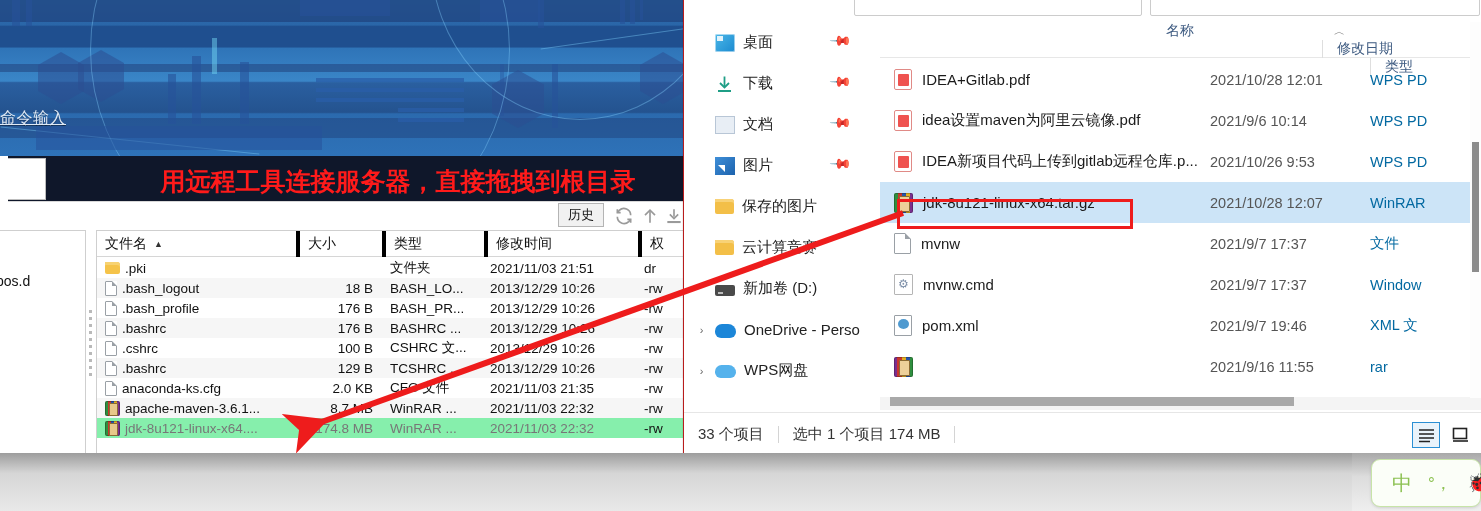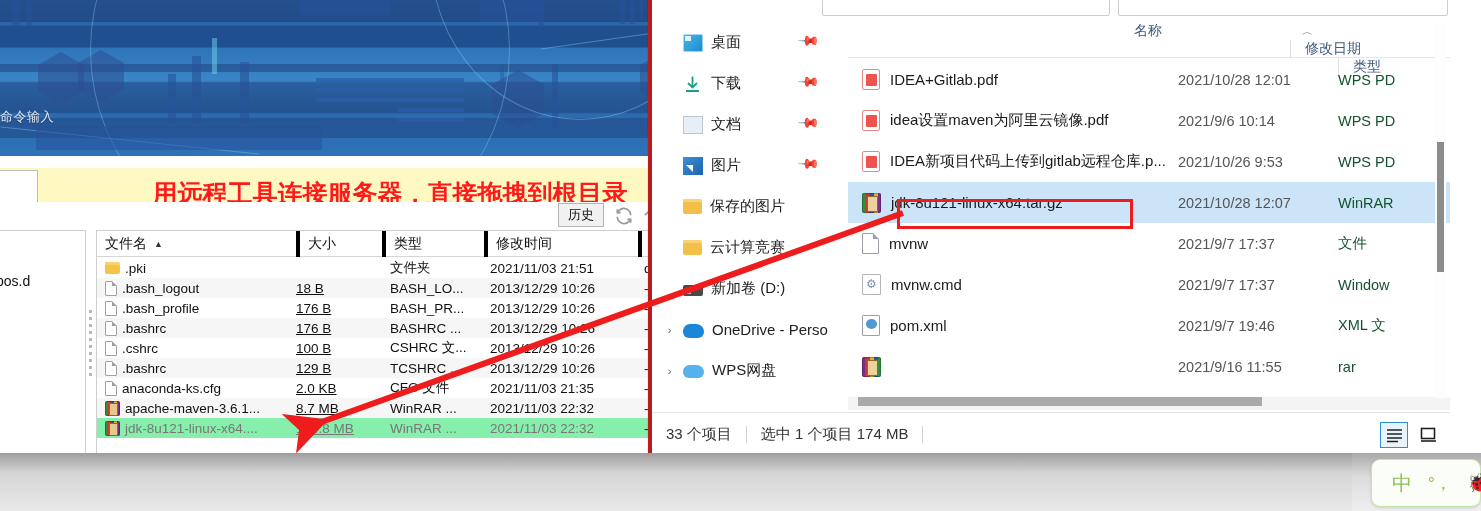--- a/index.html
+++ b/index.html
@@ -29,31 +29,31 @@
   #ftp-banner .bar{ position:absolute; background:#27529a; opacity:.6; }
   #ftp-banner .line{ position:absolute; border-top:1px solid rgba(120,200,245,.45); }
   #ftp-banner .arc{
     position:absolute; border:1px solid rgba(130,205,250,.40); border-radius:50%;
     background:transparent;
   }
   #ftp-banner .stripe{ position:absolute; height:4px; background:#2a5ea8; opacity:.75; }
   #ftp-banner .dark-band{ position:absolute; left:0; width:690px; background:#20427c; opacity:.7; }
 
   #cmd-label{
-    position:absolute; left:0; top:108px; color:#dfe9f5; font-size:13px;
-    letter-spacing:.5px; text-shadow:0 1px 1px rgba(0,0,0,.35);
+    position:absolute; left:0; top:108px; color:#dfe9f5; font-size:16px;
+    letter-spacing:.5px; text-shadow:0 1px 1px rgba(0,0,0,.35);text-decoration:underline;
   }
 
   
   #ftp-body{
     position:absolute; left:0; top:156px; width:690px; height:355px; background:#ffffff;
   }
   #annot-strip{
-    position:absolute; left:0; top:0; width:690px; height:46px;
-    border-bottom:1px solid #d8d8d8; background:#fef9c3;margin-top:12px;
+    position:absolute; left:8px; top:0; width:690px; height:46px;
+    border-bottom:1px solid #d8d8d8; background:#0f172a;
   }
   #annot-text{
     position:absolute; left:110px; top:9px; width:560px; text-align:center;
     color:#ff1a1a; font-size:25px; font-weight:700; white-space:nowrap;
     font-family:"DejaVu Sans","Liberation Sans",sans-serif;
   }
   #annot-left-box{
     position:absolute; left:0; top:2px; width:38px; height:42px;
     border:1px solid #bdbdbd; border-left:none; background:#fff;
   }
@@ -102,21 +102,21 @@
   #ftp-head .th + .th{ border-left:4px solid #000000; }
   .sort-caret{ font-size:9px; margin-left:7px; color:#333; }
 
   .ftp-row{
     position:relative; height:20px; display:flex; align-items:center;
     font-size:13.5px; color:#111;
   }
   .ftp-row.alt{ background:#f6f6f6; }
   .ftp-row.sel{ background:#86efac; color:#777; }
   .ftp-row .c-name{ width:199px; display:flex; align-items:center; gap:5px; padding-left:8px; overflow:hidden; white-space:nowrap; }
-  .ftp-row .c-size{ width:86px; padding-right:9px;text-decoration:underline; }
+  .ftp-row .c-size{ width:86px; text-align:right; padding-right:9px; }
   .ftp-row .c-type{ width:102px; padding-left:8px; overflow:hidden; white-space:nowrap;}
   .ftp-row .c-time{ width:154px; padding-left:6px; white-space:nowrap;}
   .ftp-row .c-perm{ width:40px; padding-left:6px; color:#111; white-space:nowrap; overflow:hidden;}
 
   .ico-folder{
     width:15px;height:12px;background:#f5c349;border-radius:1px 3px 2px 2px; flex:none;
     box-shadow:inset 0 3px 0 #f7d271;
   }
   .ico-file{
     width:12px;height:15px;background:#fff;border:1px solid #9aa0a6;border-radius:1px; flex:none;
@@ -133,22 +133,22 @@
     box-shadow:inset 0 0 0 1px rgba(0,0,0,.25);
     position:relative;
   }
   .ico-rar:before{
     content:"";position:absolute;left:4px;top:2px;width:7px;height:11px;
     background:#e8c88a;border:1px solid #8a6a33;border-radius:1px;
   }
 
   
   #explorer{
-    position:absolute; left:648px; top:0; width:798px; height:455px;
-    background:#ffffff; border-left:4px solid #b91c1c;
+    position:absolute; left:683px; top:0; width:798px; height:455px;
+    background:#ffffff; border-left:1px solid #b91c1c;
     box-shadow:0 0 0 1px rgba(0,0,0,.06);
   }
   #exp-topstrip{
     position:absolute; left:0; top:0; width:798px; height:22px; background:#fff;
   }
   #addr-box{
     position:absolute; left:170px; top:-14px; width:288px; height:30px;
     border:1px solid #cccccc; border-radius:2px; background:#fff;
   }
   #search-box{
@@ -200,21 +200,21 @@
   #exp-head .eth + .eth{ border-left:1px solid #dedede; }
   #col-sort-caret{
     position:absolute; left:182px; top:2px; font-size:11px; color:#7a7a7a;
   }
   .exp-row{
     position:relative; height:41px; display:flex; align-items:center; font-size:15px; color:#1b1b1b;
   }
   .exp-row.sel{ background:#cce4f7; }
   .exp-row .rn{ width:330px; display:flex; align-items:center; gap:10px; padding-left:14px; white-space:nowrap; overflow:hidden; }
   .exp-row .rd{ width:160px; color:#555; font-size:14.5px; white-space:nowrap; }
-  .exp-row .rt{ width:112px; color:#14532d; font-size:14.5px; white-space:nowrap; overflow:hidden; }
+  .exp-row .rt{ width:112px; color:#0369a1; font-size:14.5px; white-space:nowrap; overflow:hidden; }
   .ico-pdf{
     width:18px;height:21px;flex:none;background:#fff;border:1px solid #e08a86;border-radius:2px;position:relative;
   }
   .ico-pdf:after{
     content:"";position:absolute;left:3px;top:4px;width:11px;height:12px;background:#ef5350;border-radius:1px;
   }
   .ico-plain{
     width:17px;height:21px;flex:none;background:#fff;border:1px solid #9aa0a6;border-radius:1px;position:relative;
   }
   .ico-plain:after{

